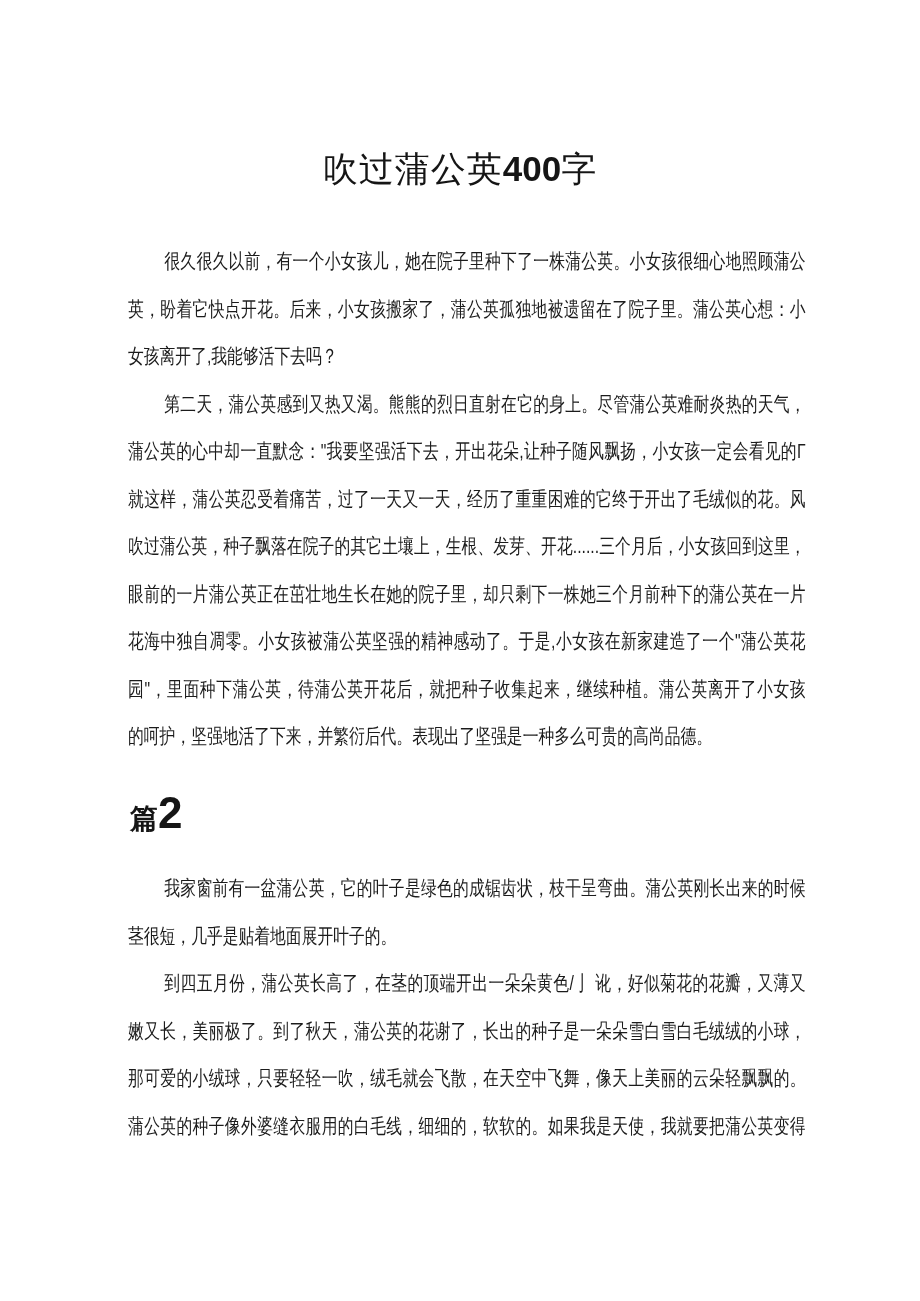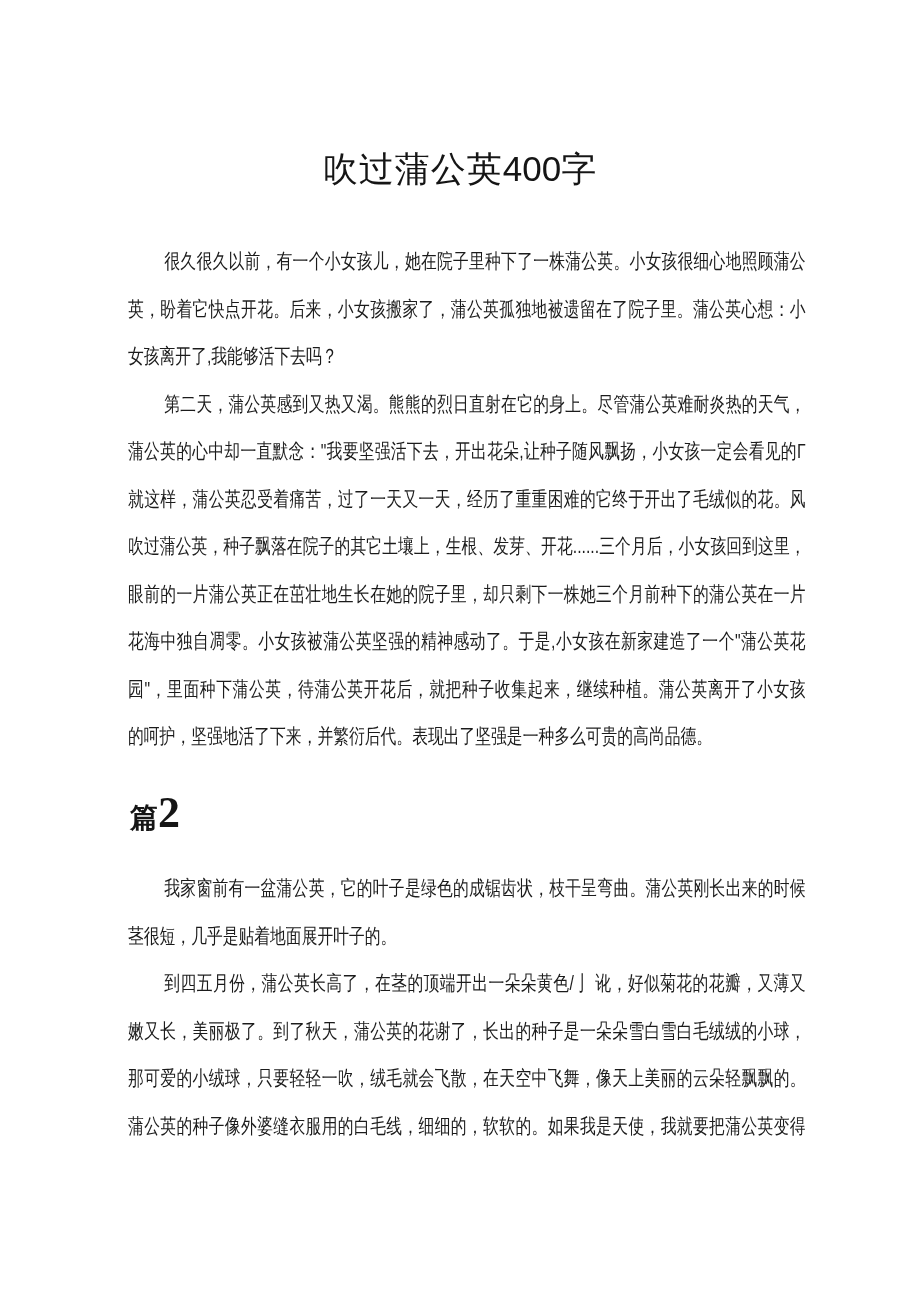--- a/index.html
+++ b/index.html
@@ -23,21 +23,21 @@
     width: 920px;
     margin: 0;
     text-align: center;
     font-size: 35px;
     font-weight: 500;
     line-height: 48px;
     letter-spacing: 1px;
     color: #151515;
   }
   .doc-title .num {
-    font-weight: 400;
+    font-weight: 700;
     letter-spacing: 0;
   }
   .flow {
     position: absolute;
     left: 128px;
   }
   #flow1 { top: 237px; }
   #flow2 { top: 864px; }
   .para { margin: 0; padding: 0; }
   .line {
@@ -55,21 +55,20 @@
   .line.last  { text-align-last: left; }
   .section-heading {
     position: absolute;
     left: 130px;
     top: 791px;
     margin: 0;
     font-size: 28px;
     font-weight: 700;
     line-height: 44px;
     color: #151515;
-    font-family: Liberation Serif, serif;
   }
   .section-heading .num {
     font-size: 44px;
     font-weight: 800;
   }
 </style>
 </head>
 <body>
 
 <div class="page">

